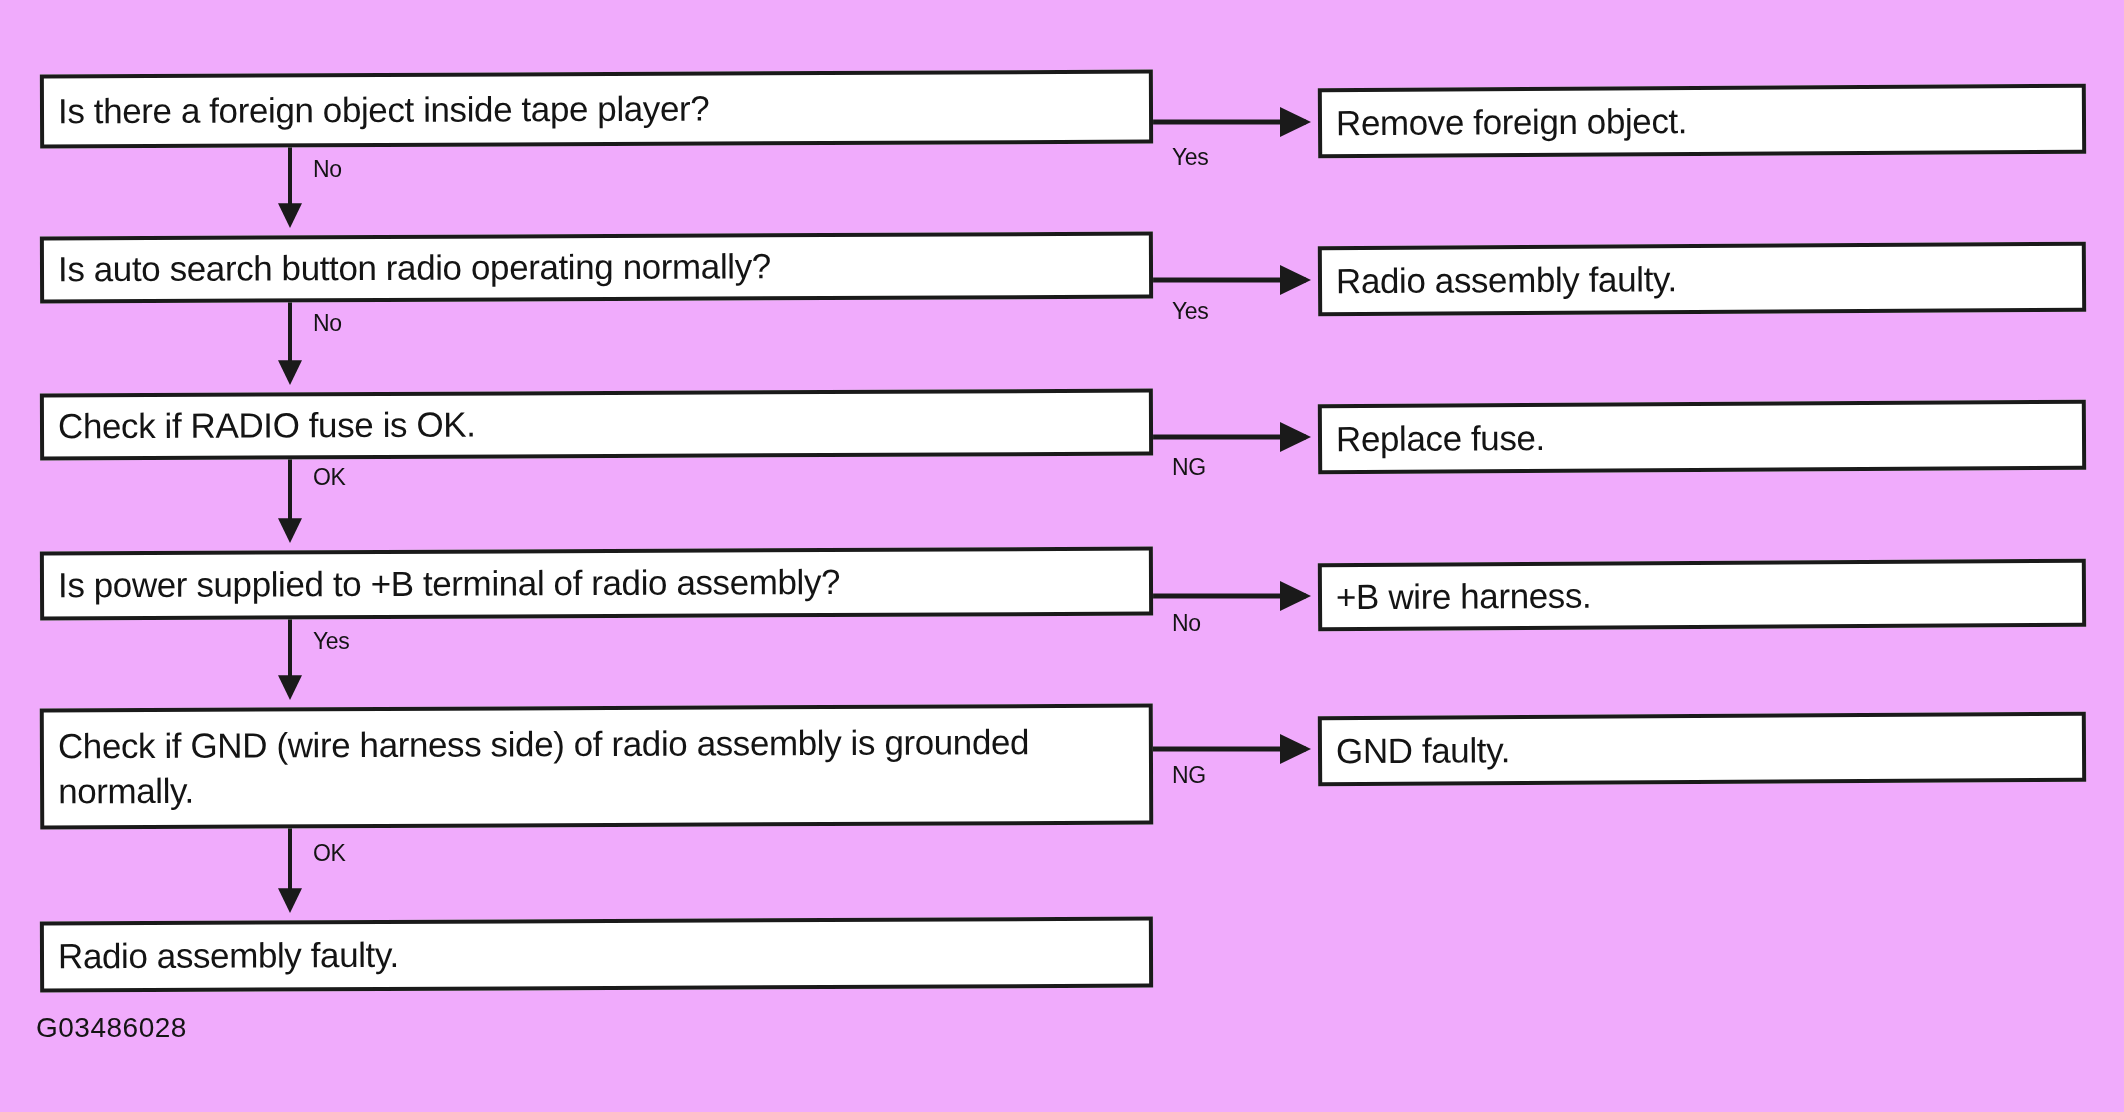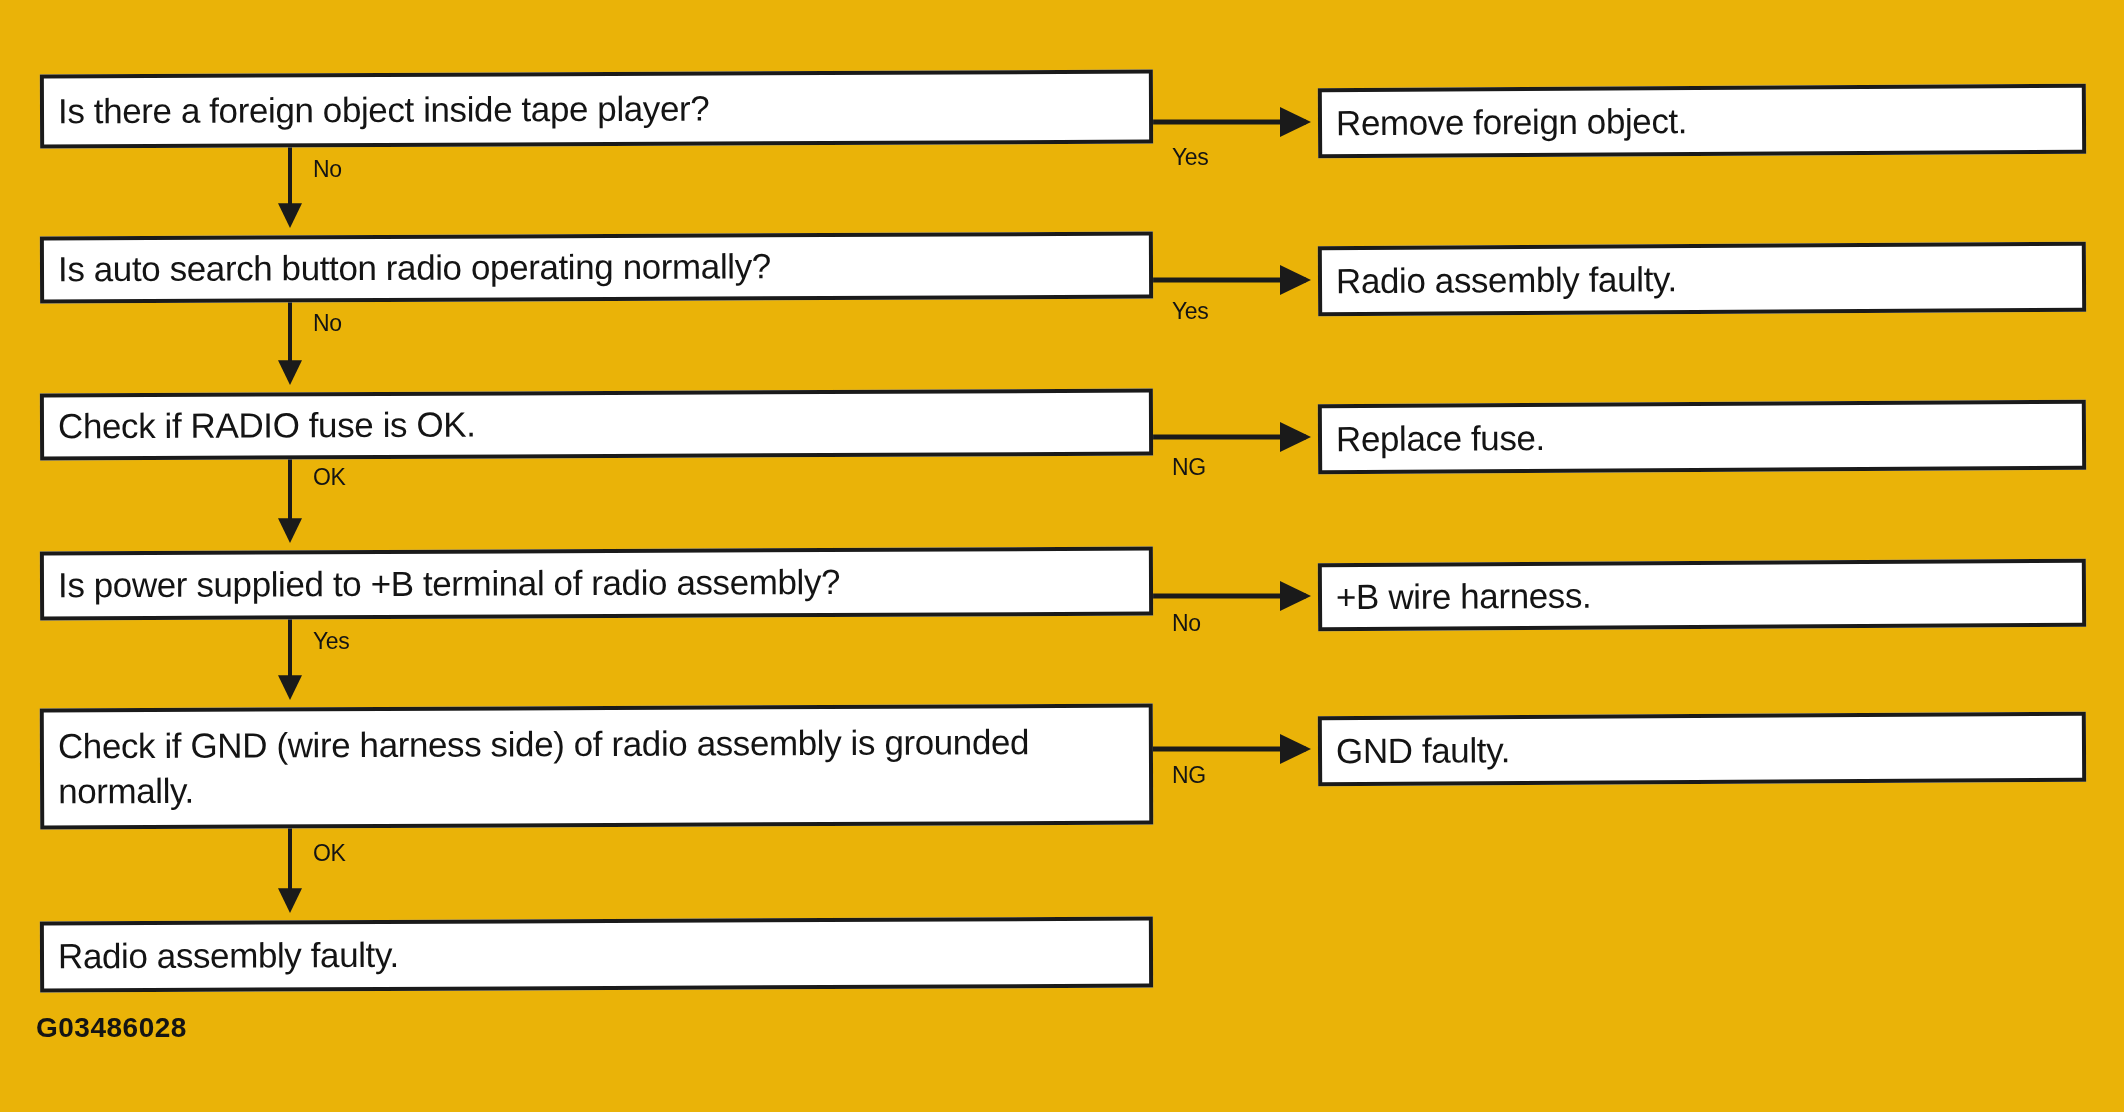--- a/index.html
+++ b/index.html
@@ -4,21 +4,21 @@
 <style>
   html, body {
     margin: 0;
     padding: 0;
     background: #ffffff;
   }
   .stage {
     position: relative;
     width: 2124px;
     height: 1112px;
-    background: #eab308;
+    background: #f0abfc;
     font-family: "Liberation Sans", sans-serif;
     color: #141414;
     overflow: hidden;
   }
   .box {
     position: absolute;
     background: #ffffff;
     border: 4px solid #1a1a1a;
     box-sizing: border-box;
     display: flex;
@@ -68,21 +68,21 @@
   .bl1 { top: 146px; }
   .bl2 { top: 300px; }
   .bl3 { top: 456px; }
   .bl4 { top: 612px; }
   .bl5 { top: 764px; }
   .figcode {
     position: absolute;
     left: 36px;
     top: 1012px;
     font-size: 28px;
-    font-weight: 700;
+    font-weight: 400;
     letter-spacing: 0.5px;
   }
   .connectors {
     position: absolute;
     left: 0; top: 0;
     width: 2124px;
     height: 1112px;
     pointer-events: none;
   }
 </style>

